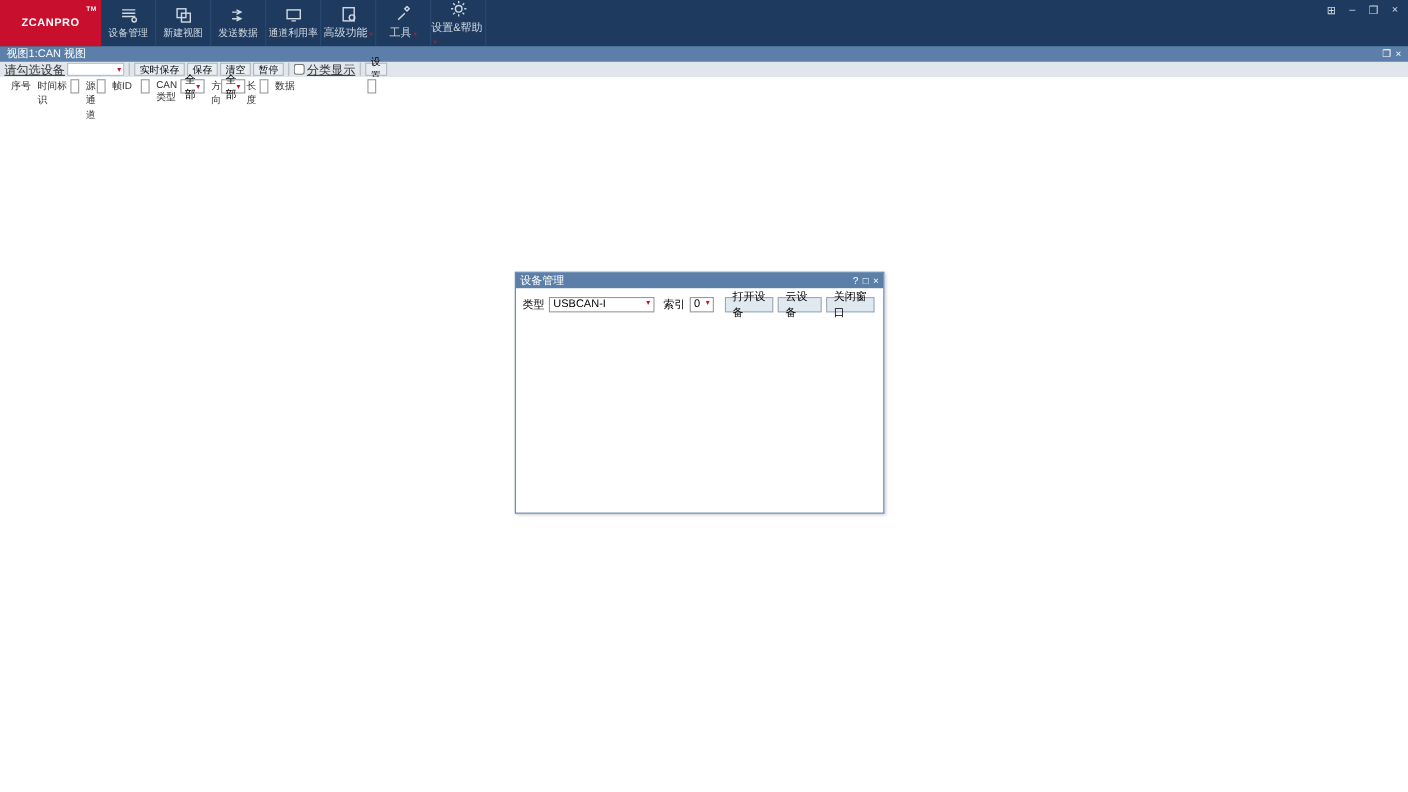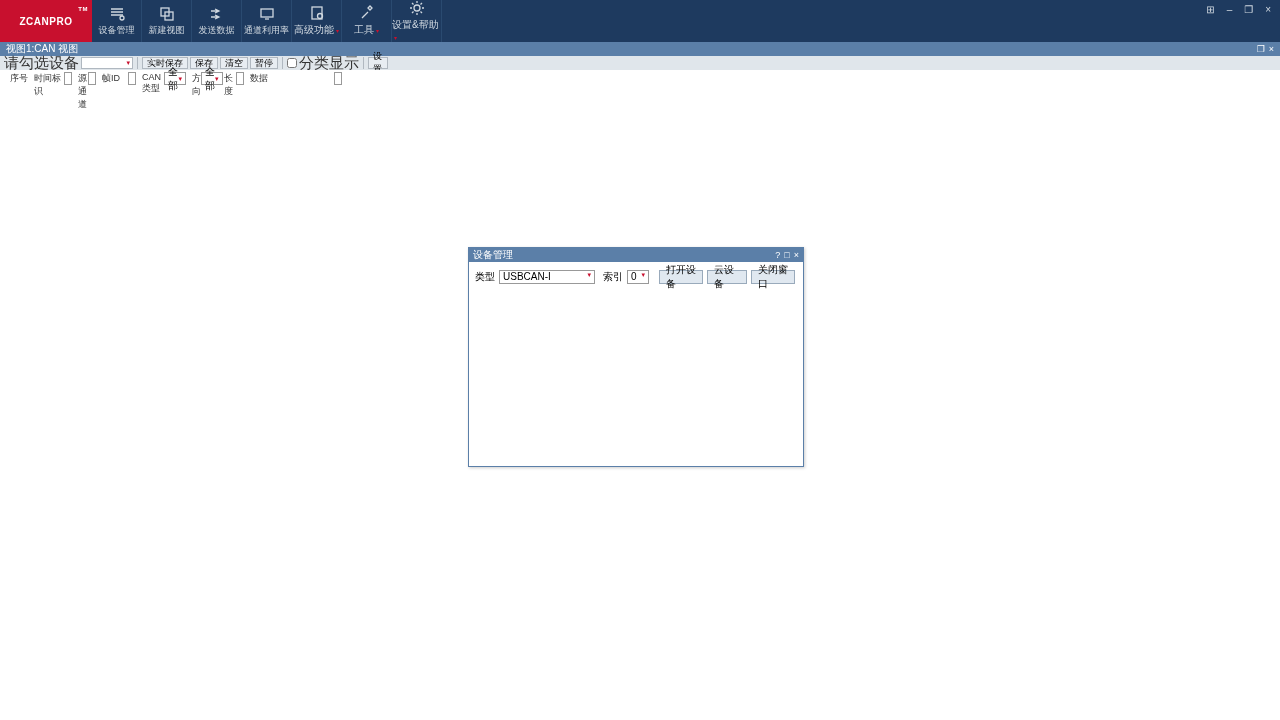--- a/index.html
+++ b/index.html
@@ -16,21 +16,21 @@
 .window-controls { margin-left: auto; display: flex; gap: 6px; align-items: flex-start; padding: 4px 6px; }
 .window-controls span { color: #d0d8e0; font-size: 10px; cursor: pointer; padding: 0 3px; }
 
 
 .view-header { height: 14px; background: #5b7fa8; color: #fff; font-size: 9px; display: flex; align-items: center; padding: 0 6px; }
 .view-header .spacer { flex: 1; }
 .view-header .vh-btn { font-size: 9px; color: #fff; margin-left: 4px; cursor: pointer; }
 
 
 .filterbar { height: 14px; background: #e0e6eb; display: flex; align-items: center; padding: 0 4px; gap: 2px; }
-.filterbar .lbl { font-size: 15px; color: #333; }
+.filterbar .lbl { font-size: 11px; color: #333; text-decoration: underline; }
 .filterbar .combo { height: 12px; border: 1px solid #b0b8c0; background: #fff; font-size: 9px; display: flex; align-items: center; padding: 0 2px; position: relative; }
 .filterbar .combo .arrow { color: #c8102e; font-size: 7px; margin-left: auto; }
 .filterbar .btn { height: 12px; background: #e8edf2; border: 1px solid #b0b8c0; font-size: 9px; padding: 0 4px; display: flex; align-items: center; cursor: pointer; }
 .filterbar .sep { width: 1px; height: 12px; background: #b0b8c0; margin: 0 2px; }
 .filterbar input[type=checkbox] { width: 10px; height: 10px; }
 
 
 .table-area { background: #fff; height: calc(720px - 42px - 14px - 14px); position: relative; }
 .thead { display: flex; height: 26px; padding-left: 4px; }
 .thead .col { display: flex; flex-direction: row; justify-content: space-between; padding: 2px 2px 0 2px; }

